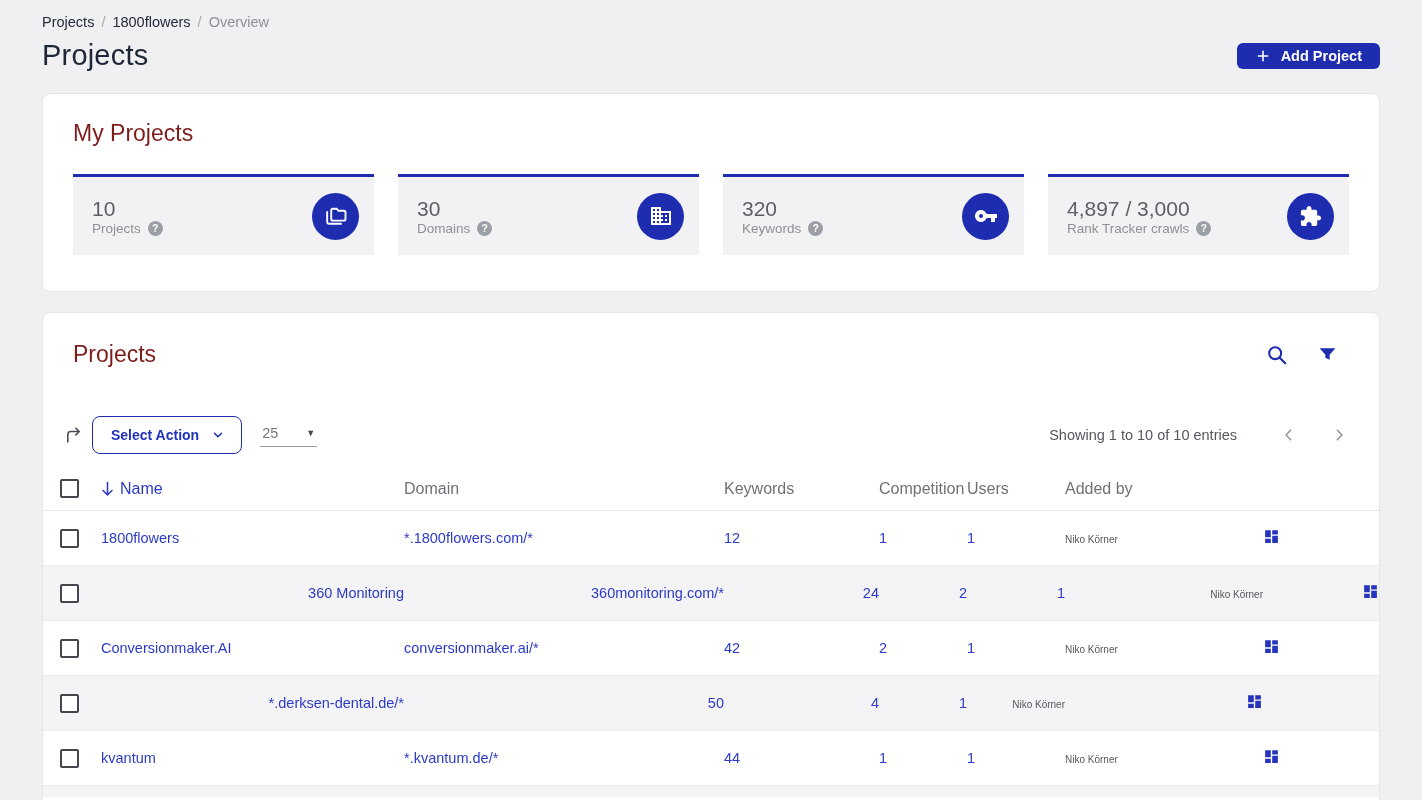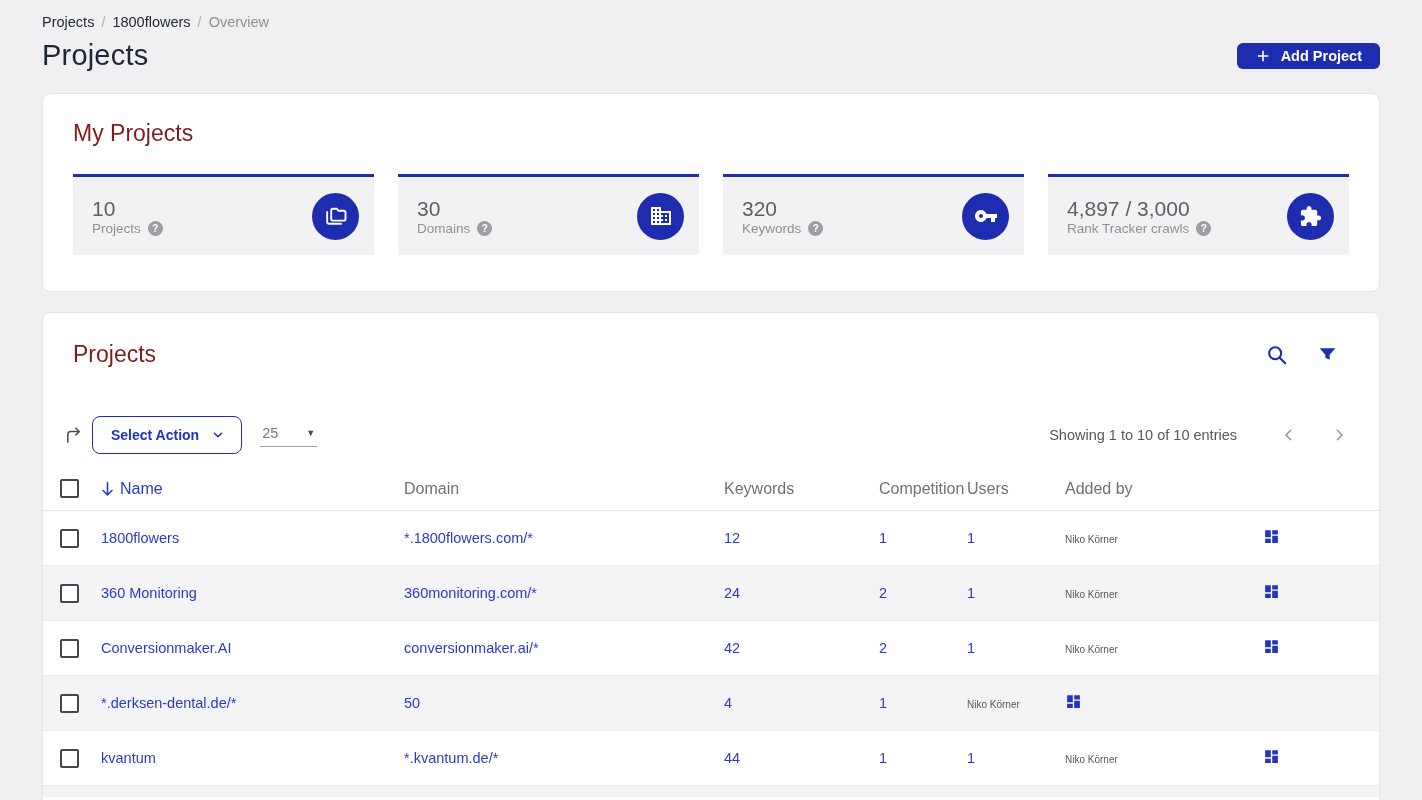--- a/index.html
+++ b/index.html
@@ -81,21 +81,21 @@
   .table { margin-top:13px; }
   .thead, .trow {
     display:grid;
     grid-template-columns:41px 303px 320px 155px 88px 98px 198px 1fr;
     align-items:center; padding-left:17px;
   }
   .thead { height:44px; border-bottom:1px solid #e6e6e9; }
   .th { font-size:16px; color:#6e7177; cursor:pointer; }
   .th-name { color:#2c3bc7; display:flex; align-items:center; gap:6px; }
   .trow { height:55px; border-bottom:1px solid #ececef; }
-  .trow.striped { background:#f4f4f6; }
+  .trow.striped { background:#f4f4f6;text-align:right; }
   .trow.partial { height:11px; border-bottom:none; }
   .checkbox {
     width:19px; height:19px; border:2px solid #43464d; border-radius:2px;
     background:#fff; display:inline-block; cursor:pointer;
   }
   .cb-cell { display:flex; align-items:center; }
   .cell-link { font-size:14.5px; color:#2c3bc7; text-decoration:none; cursor:pointer; }
   .cell-text { font-size:10px; color:#55585e; }
   .row-dashboard { display:inline-flex; cursor:pointer; }
 </style>

